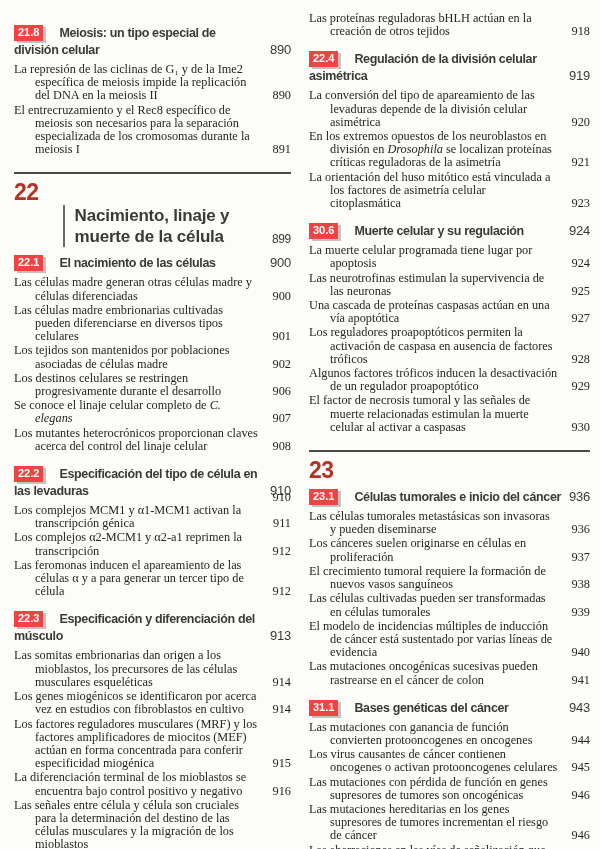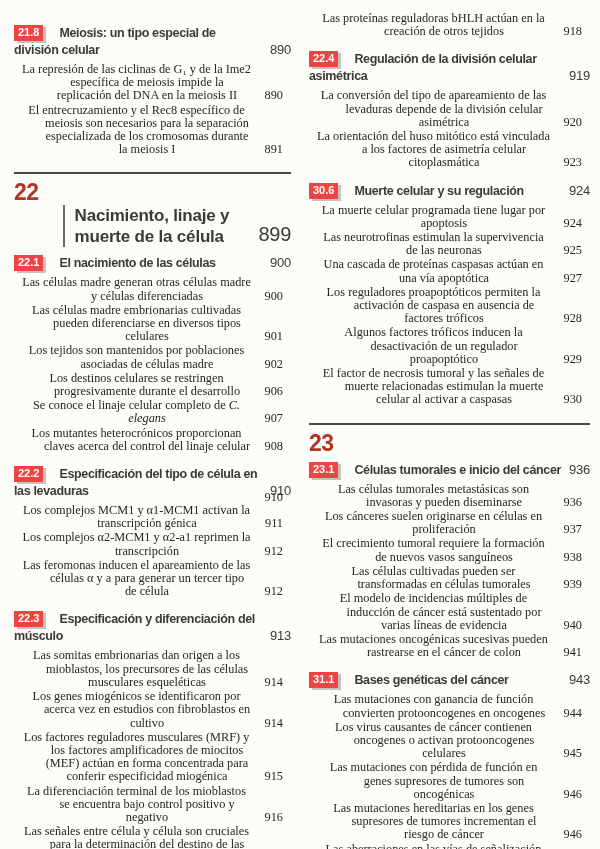--- a/index.html
+++ b/index.html
@@ -25,21 +25,21 @@
   .chbody{
     flex:1;position:relative;border-left:2px solid #6a6a66;
     padding-left:10px;padding-right:46px;min-height:24px;margin-top:24px;
   }
   .chtitle{
     font-size:17px;font-weight:bold;color:#3a3a38;
     line-height:21px;letter-spacing:-0.2px;display:block;
   }
   .chpage{
     position:absolute;right:0;bottom:1px;
-    font-size:20px;color:#3a3a38;letter-spacing:-0.3px;
+    font-size:12px;color:#3a3a38;letter-spacing:-0.3px;
   }
 
   
   .section{position:relative;margin:13px 0 4px;padding-right:28px;
     font-size:12.5px;font-weight:bold;line-height:17px;color:#3a3a38;
     letter-spacing:-0.35px;}
   .chapter + .section{margin-top:6px;}
   .badge{
     display:inline-block;background:#ef4444;color:#fdfdfb;
     font-size:11px;font-weight:bold;line-height:13px;
@@ -47,24 +47,24 @@
     box-shadow:3px 2px 0 rgba(150,148,140,0.55);
     transform:translateY(-1px);
   }
   .spage{
     position:absolute;right:0;bottom:1px;
     font-size:13px;font-weight:normal;color:#3a3a38;letter-spacing:-0.2px;
   }
 
   
   .entry{
-    position:relative;margin:0 8px 1px;
+    position:relative;margin:0 0 1px;
     font-family:"Liberation Serif","DejaVu Serif",serif;
     font-size:12.3px;line-height:13.2px;color:#262624;
-    padding-left:21px;text-indent:-21px;padding-right:32px;text-align:center;
+    padding-left:21px;text-indent:-21px;padding-right:32px;
   }
   .entry .epage{
     position:absolute;right:0;bottom:0;
     text-indent:0;font-size:12.3px;color:#262624;
   }
   .entry i{font-style:italic;}
 </style>
 </head>
 <body>
 
@@ -99,20 +99,21 @@
       <div class="entry"><span class="etext">Las somitas embrionarias dan origen a los mioblastos, los precursores de las células musculares esqueléticas</span><span class="epage">914</span></div>
       <div class="entry"><span class="etext">Los genes miogénicos se identificaron por acerca vez en estudios con fibroblastos en cultivo</span><span class="epage">914</span></div>
       <div class="entry"><span class="etext">Los factores reguladores musculares (MRF) y los factores amplificadores de miocitos (MEF) actúan en forma concentrada para conferir especificidad miogénica</span><span class="epage">915</span></div>
       <div class="entry"><span class="etext">La diferenciación terminal de los mioblastos se encuentra bajo control positivo y negativo</span><span class="epage">916</span></div>
       <div class="entry"><span class="etext">Las señales entre célula y célula son cruciales para la determinación del destino de las células musculares y la migración de los mioblastos</span></div>
     </div>
   <div class="col col-right" id="col-right">
       <div class="entry"><span class="etext">Las proteínas reguladoras bHLH actúan en la creación de otros tejidos</span><span class="epage">918</span></div>
       <div class="section"><span class="badge">22.4</span><span class="stitle">Regulación de la división celular asimétrica</span><span class="spage">919</span></div>
       <div class="entry"><span class="etext">La conversión del tipo de apareamiento de las levaduras depende de la división celular asimétrica</span><span class="epage">920</span></div>
+      <div class="entry"><span class="etext">En los extremos opuestos de los neuroblastos en división en <i>Drosophila</i> se localizan proteínas críticas reguladoras de la asimetría</span><span class="epage">921</span></div>
       <div class="entry"><span class="etext">La orientación del huso mitótico está vinculada a los factores de asimetría celular citoplasmática</span><span class="epage">923</span></div>
       <div class="section"><span class="badge">30.6</span><span class="stitle">Muerte celular y su regulación</span><span class="spage">924</span></div>
       <div class="entry"><span class="etext">La muerte celular programada tiene lugar por apoptosis</span><span class="epage">924</span></div>
       <div class="entry"><span class="etext">Las neurotrofinas estimulan la supervivencia de las neuronas</span><span class="epage">925</span></div>
       <div class="entry"><span class="etext">Una cascada de proteínas caspasas actúan en una vía apoptótica</span><span class="epage">927</span></div>
       <div class="entry"><span class="etext">Los reguladores proapoptóticos permiten la activación de caspasa en ausencia de factores tróficos</span><span class="epage">928</span></div>
       <div class="entry"><span class="etext">Algunos factores tróficos inducen la desactivación de un regulador proapoptótico</span><span class="epage">929</span></div>
       <div class="entry"><span class="etext">El factor de necrosis tumoral y las señales de muerte relacionadas estimulan la muerte celular al activar a caspasas</span><span class="epage">930</span></div>
       <div class="chapter">
         <div class="rule"></div>

